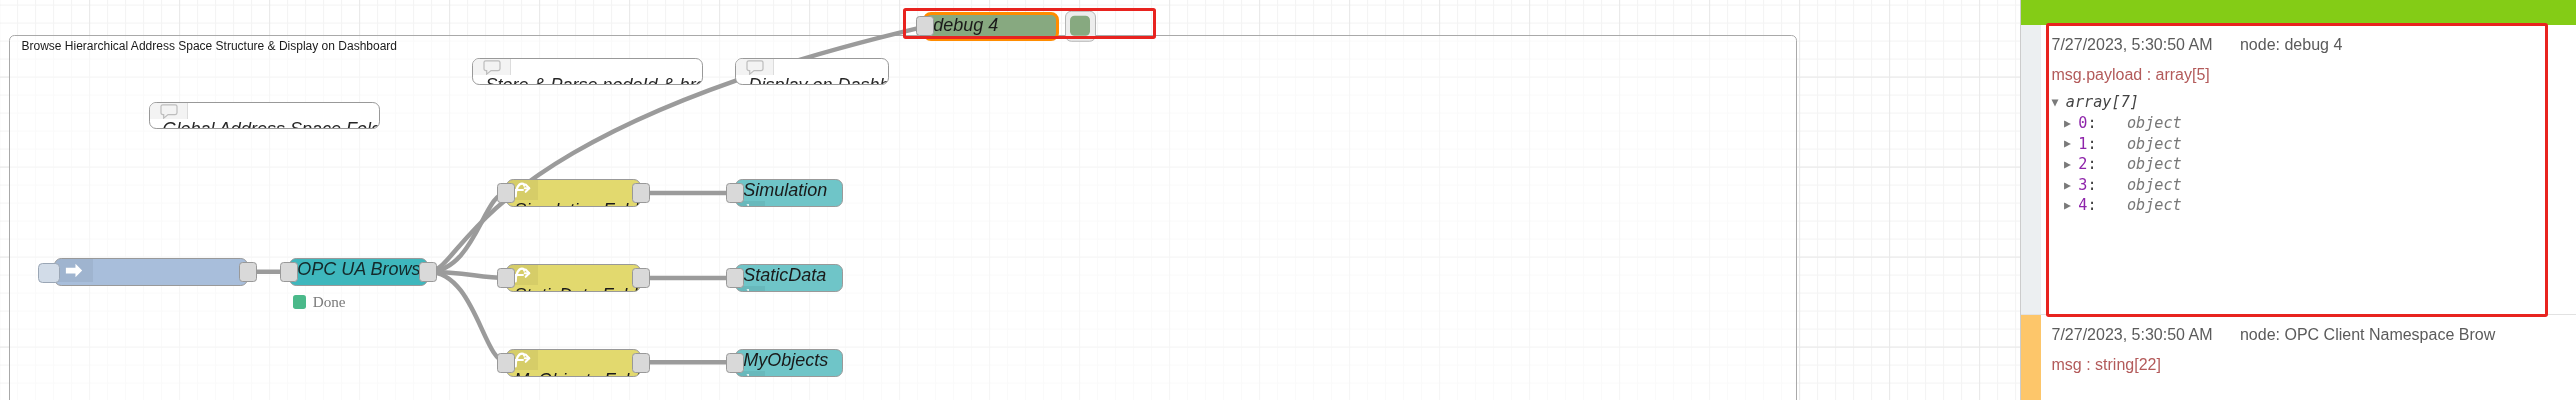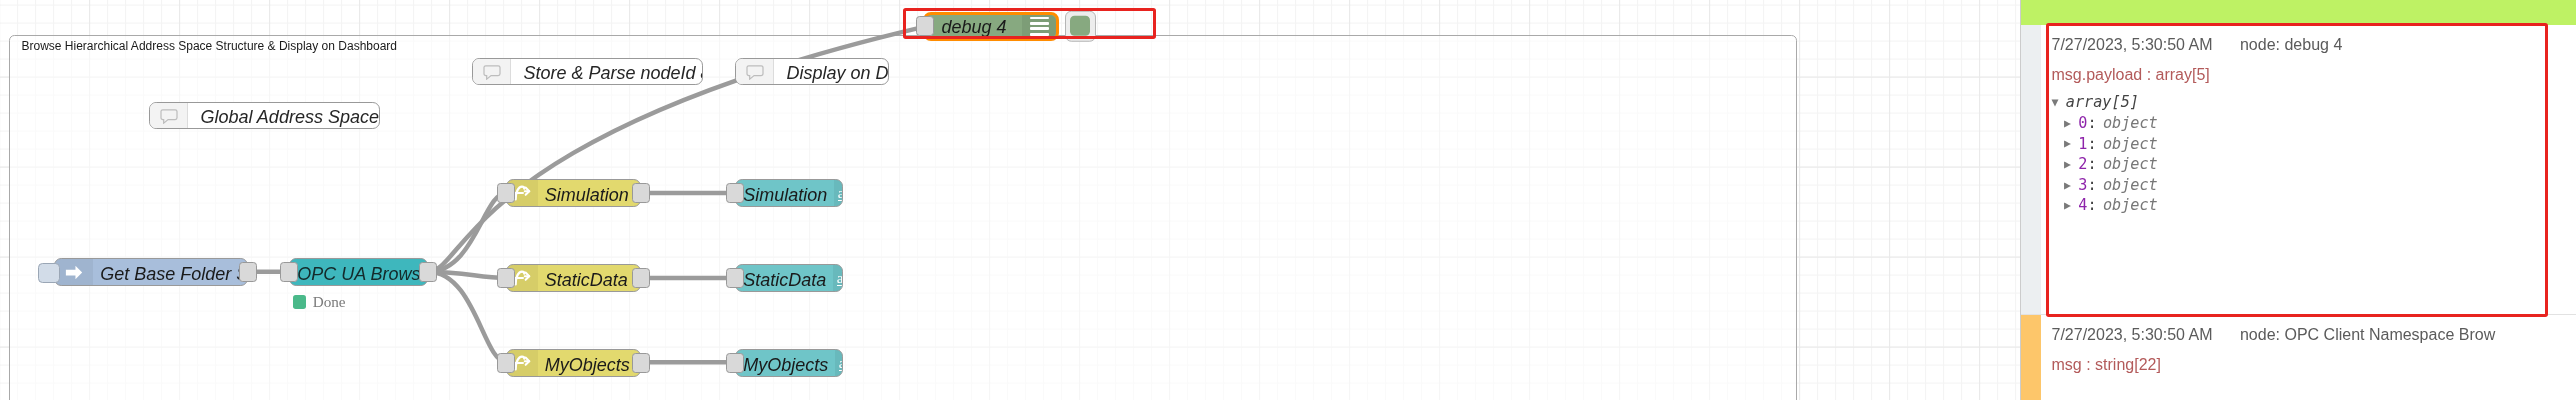--- a/index.html
+++ b/index.html
@@ -49,24 +49,25 @@
   
   .node {
     position: absolute;
     display: flex;
     align-items: stretch;
     border: 1.3px solid #999;
     border-radius: 7.2px;
     overflow: visible;
   }
   .node-body {
-    display: flex; align-items: flex-end;
+    display: flex; align-items: flex-start;
     width: 100%; height: 100%;
     border-radius: 6.3px;
     overflow: hidden;
+    flex-direction: column;
   }
   .node-label {
     flex: 1 1 auto;
     font-style: italic;
     font-size: 18px;
     color: #1a1a1a;
     text-align: center;
     white-space: nowrap;
     padding: 0 7.2px;
     font-family: "Liberation Sans", sans-serif;
@@ -151,21 +152,21 @@
     border: 3.6px solid #e8231f;
     border-radius: 2.7px;
     pointer-events: none;
   }
 
   
   #sidebar {
     position: absolute;
     left: 2020px; top: 0;
     width: 556px; height: 401px;
-    background: #bef264;
+    background: #84cc16;
     border-left: 1.8px solid #cccccc;
     overflow: hidden;
   }
   .dbg-msg {
     position: relative;
     background: #ffffff;
     border-bottom: 0.9px solid #e2e2e2;
     padding: 10.8px 12.5px 12.5px 30.5px;
   }
   .dbg-msg .accent {
@@ -194,21 +195,21 @@
     padding: 2.7px 0;
     white-space: nowrap;
   }
   .caret {
     display: inline-block; width: 14.3px; color: #7a7a7a; font-size: 11.6px;
     text-align: left; flex: 0 0 auto;
   }
   .dbg-root { font-style: italic; color: #444; }
   .dbg-key  { color: #8e24aa; font-style: normal; }
   .dbg-colon { color: #444; margin-right: 6.3px; }
-  .dbg-type { color: #777; font-style: italic; }
+  .dbg-type { color: #777; font-style: italic; margin-left: 24px; }
   .indent-1 { padding-left: 12.5px; }
 </style>
 </head>
 <body>
 
 <div id="app">
 
   <div id="canvas">
 
     <div class="group-box" style="left:9px; top:35px; width:1788px; height:421px;"></div>
@@ -401,21 +402,21 @@
       <div class="accent"></div>
       <div class="dbg-topline">
         <span>7/27/2023, 5:30:50 AM</span>
         <span class="nodename">node: debug 4</span>
       </div>
       <div class="dbg-prop">msg.payload : array[5]</div>
 
       <div class="dbg-tree">
         <div class="dbg-row">
           <span class="caret">▼</span>
-          <span class="dbg-root">array[5]</span>
+          <span class="dbg-root">array[7]</span>
         </div>
         <div class="dbg-row indent-1">
           <span class="caret">▶</span>
           <span class="dbg-key">0</span>
           <span class="dbg-colon">:</span>
           <span class="dbg-type">object</span>
         </div>
         <div class="dbg-row indent-1">
           <span class="caret">▶</span>
           <span class="dbg-key">1</span>

